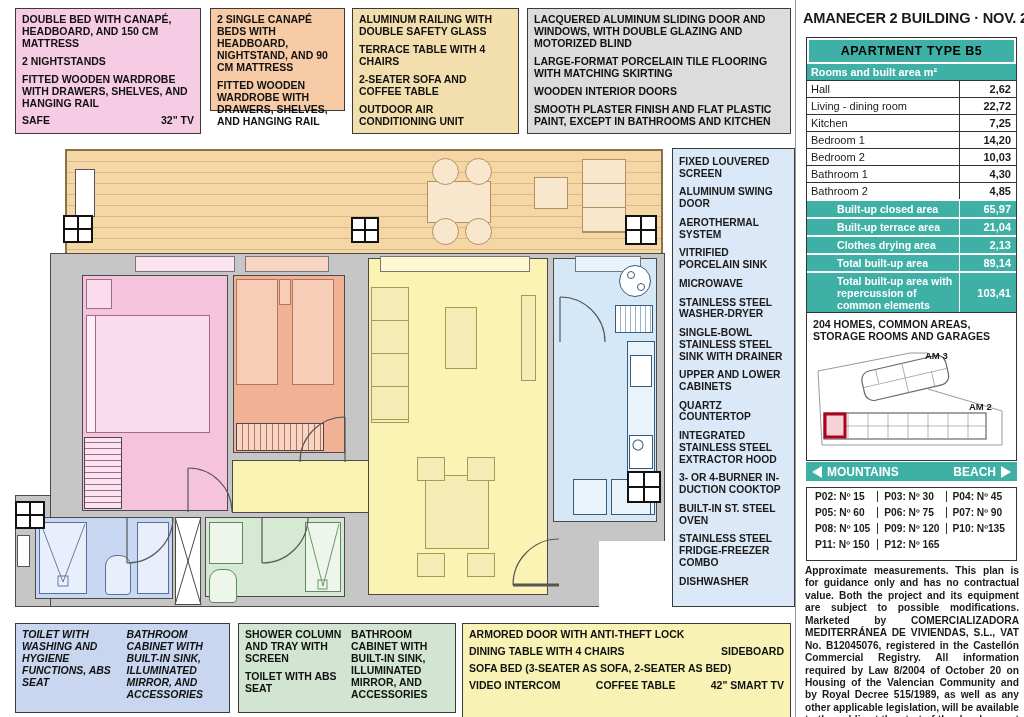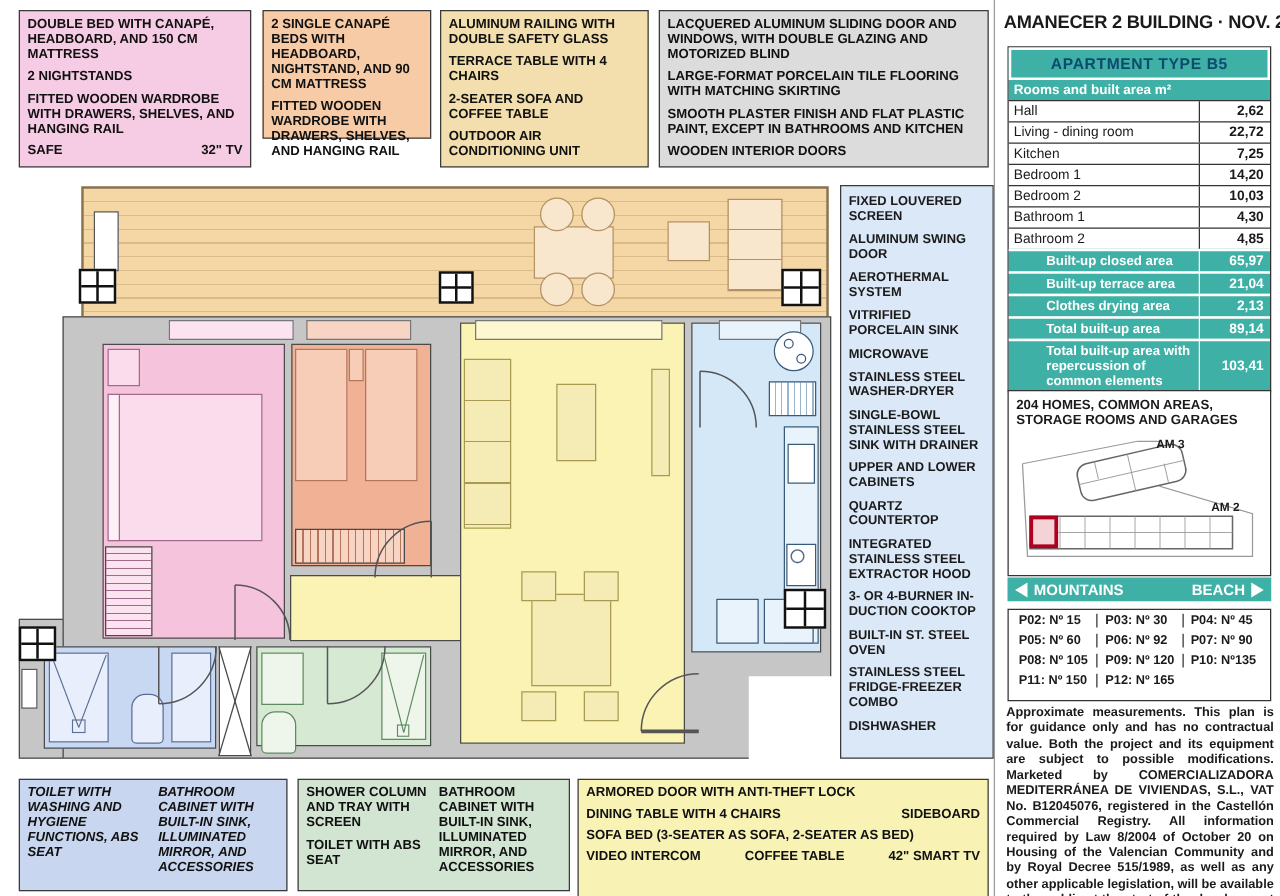--- a/index.html
+++ b/index.html
@@ -19,21 +19,21 @@
   #noteBath1{left:15px;top:623px;width:215px;height:90px;background:#c9d6ef;display:flex;gap:8px;font-style:italic;}
   #noteBath2{left:238px;top:623px;width:218px;height:90px;background:#d2e5d2;display:flex;gap:8px;}
   .col{flex:1;}
   #noteLiv{left:462px;top:623px;width:329px;height:114px;background:#f8f3b5;}
   #noteLiv .r{margin:0 0 5px 0;display:flex;justify-content:space-between;}
   #noteLiv .r4{display:flex;justify-content:space-between;}
   
   #vrule{left:795px;top:0;width:1px;height:717px;background:#9a9a9a;}
   #title{left:803px;top:10px;width:216px;display:flex;align-items:center;gap:5px;font-size:14.6px;font-weight:800;letter-spacing:-0.2px;white-space:nowrap;}
   #areaTable{left:806px;top:37px;width:211px;border:1px solid #333;box-sizing:border-box;background:#fff;}
-  #areaTable .hdr{background:#3fb0a6;color:#0c4a6e;font-weight:800;font-size:12.5px;text-align:center;letter-spacing:0.5px;padding:4px 0;border:2px solid #fff;}
+  #areaTable .hdr{background:#3fb0a6;color:#000000;font-weight:800;font-size:12.5px;text-align:center;letter-spacing:0.5px;padding:4px 0;border:2px solid #fff;}
   #areaTable .sub{background:#3fb0a6;color:#fff;font-weight:700;font-size:10.8px;padding:2px 4px;}
   .trow{display:flex;border-top:1px solid #333;font-size:11px;}
   .trow .lb{flex:1;padding:2px 4px;}
   .trow .vl{width:46px;text-align:right;padding:2px 5px;border-left:1px solid #333;font-weight:700;}
   .trow.teal{background:#3fb0a6;color:#fff;font-weight:700;border-top:2px solid #fff;}
   .trow.teal .lb{font-size:10.6px;padding-left:30px;}
   .trow.teal .vl{border-left:1px solid #fff;}
   #siteBox{left:806px;top:312px;width:211px;height:149px;border:1px solid #333;box-sizing:border-box;background:#fff;font-size:10.6px;font-weight:700;padding:5px 6px;}
   #siteMap{position:absolute;left:3px;top:36px;}
   .siteLbl{position:absolute;font-size:9.5px;font-weight:700;}
@@ -137,22 +137,22 @@
   </div>
   <div class="note" id="noteTerr">
     <p>ALUMINUM RAILING WITH DOUBLE SAFETY GLASS</p>
     <p>TERRACE TABLE WITH 4 CHAIRS</p>
     <p>2-SEATER SOFA AND COFFEE TABLE</p>
     <p>OUTDOOR AIR CONDITIONING UNIT</p>
   </div>
   <div class="note" id="noteFin">
     <p>LACQUERED ALUMINUM SLIDING DOOR AND WINDOWS, WITH DOUBLE GLAZING AND MOTORIZED BLIND</p>
     <p>LARGE-FORMAT PORCELAIN TILE FLOORING WITH MATCHING SKIRTING</p>
+    <p>WOODEN INTERIOR DOORS</p>
     <p>SMOOTH PLASTER FINISH AND FLAT PLASTIC PAINT, EXCEPT IN BATHROOMS AND KITCHEN</p>
-    <p>WOODEN INTERIOR DOORS</p>
   </div>
 
   <div id="noteEquip">
     <div>FIXED LOUVERED SCREEN</div>
     <div>ALUMINUM SWING DOOR</div>
     <div>AEROTHERMAL SYSTEM</div>
     <div>VITRIFIED PORCELAIN SINK</div>
     <div>MICROWAVE</div>
     <div>STAINLESS STEEL WASHER-DRYER</div>
     <div>SINGLE-BOWL STAINLESS STEEL SINK WITH DRAINER</div>
@@ -288,21 +288,21 @@
   </div>
 
   <div class="abs" id="floorsBox">
     <div class="fRow">
       <span class="fCell">P02: Nº 15</span>
       <span class="fCell sep">P03: Nº 30</span>
       <span class="fCell sep">P04: Nº 45</span>
     </div>
     <div class="fRow">
       <span class="fCell">P05: Nº 60</span>
-      <span class="fCell sep">P06: Nº 92</span>
+      <span class="fCell sep">P06: Nº 75</span>
       <span class="fCell sep">P07: Nº 90</span>
     </div>
     <div class="fRow">
       <span class="fCell">P08: Nº 105</span>
       <span class="fCell sep">P09: Nº 120</span>
       <span class="fCell sep">P10: Nº135</span>
     </div>
     <div class="fRow">
       <span class="fCell">P11: Nº 150</span>
       <span class="fCell sep">P12: Nº 165</span>

